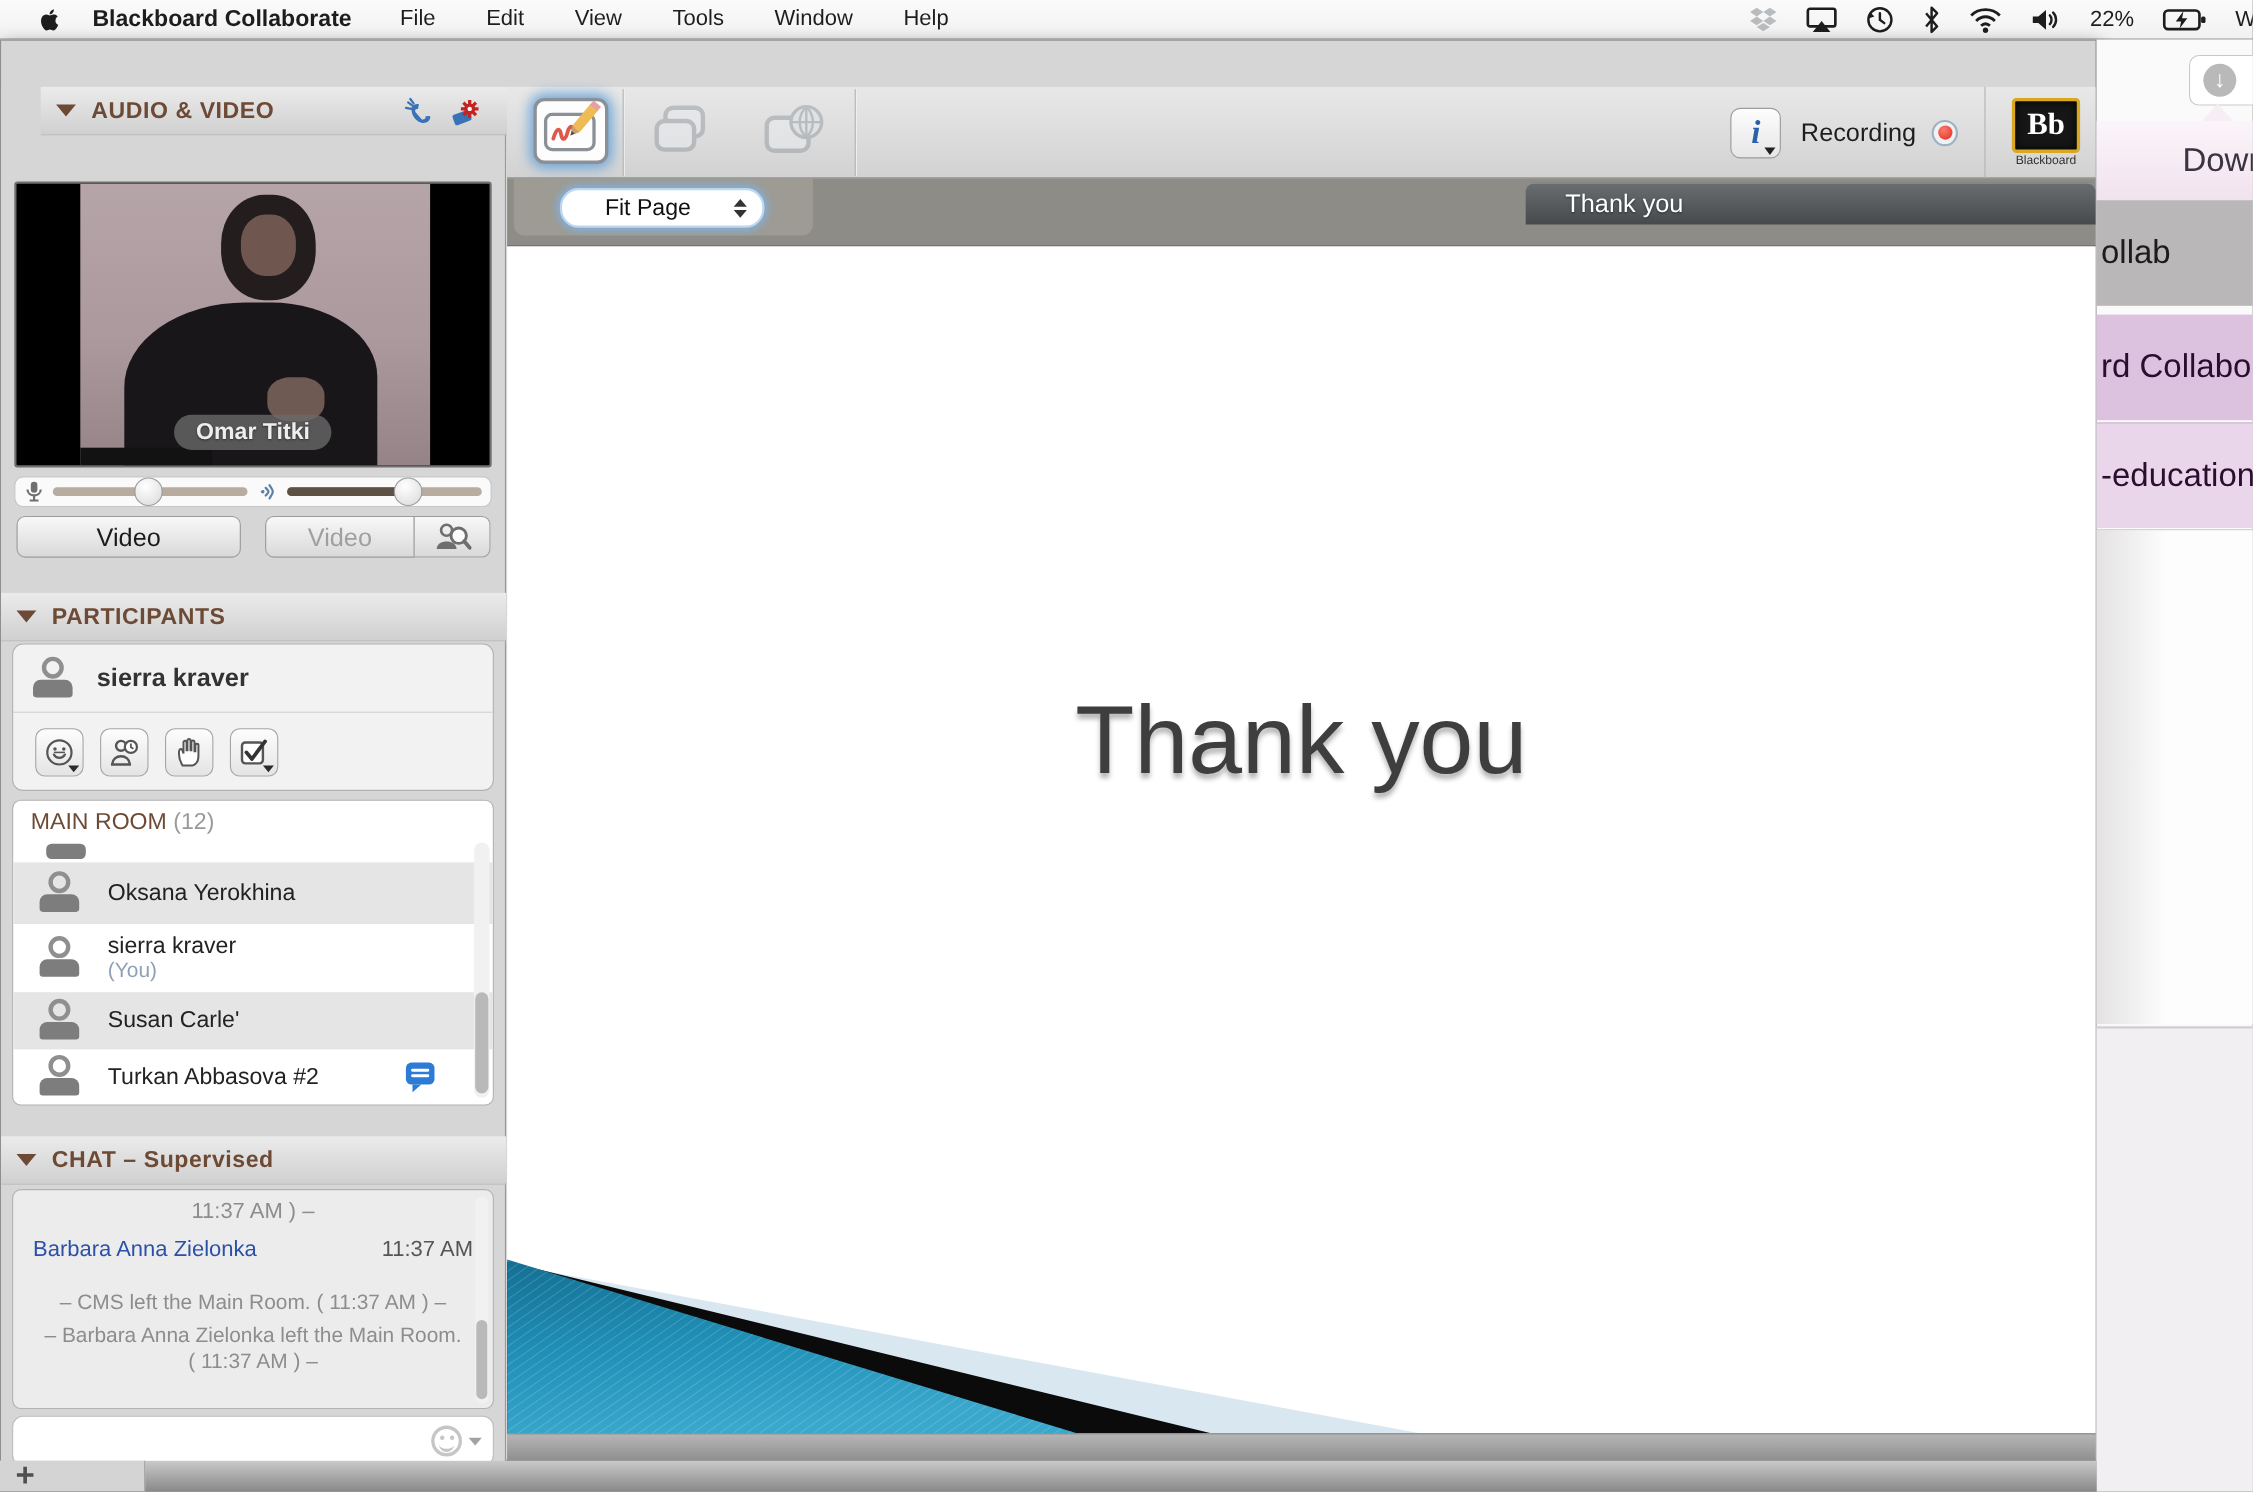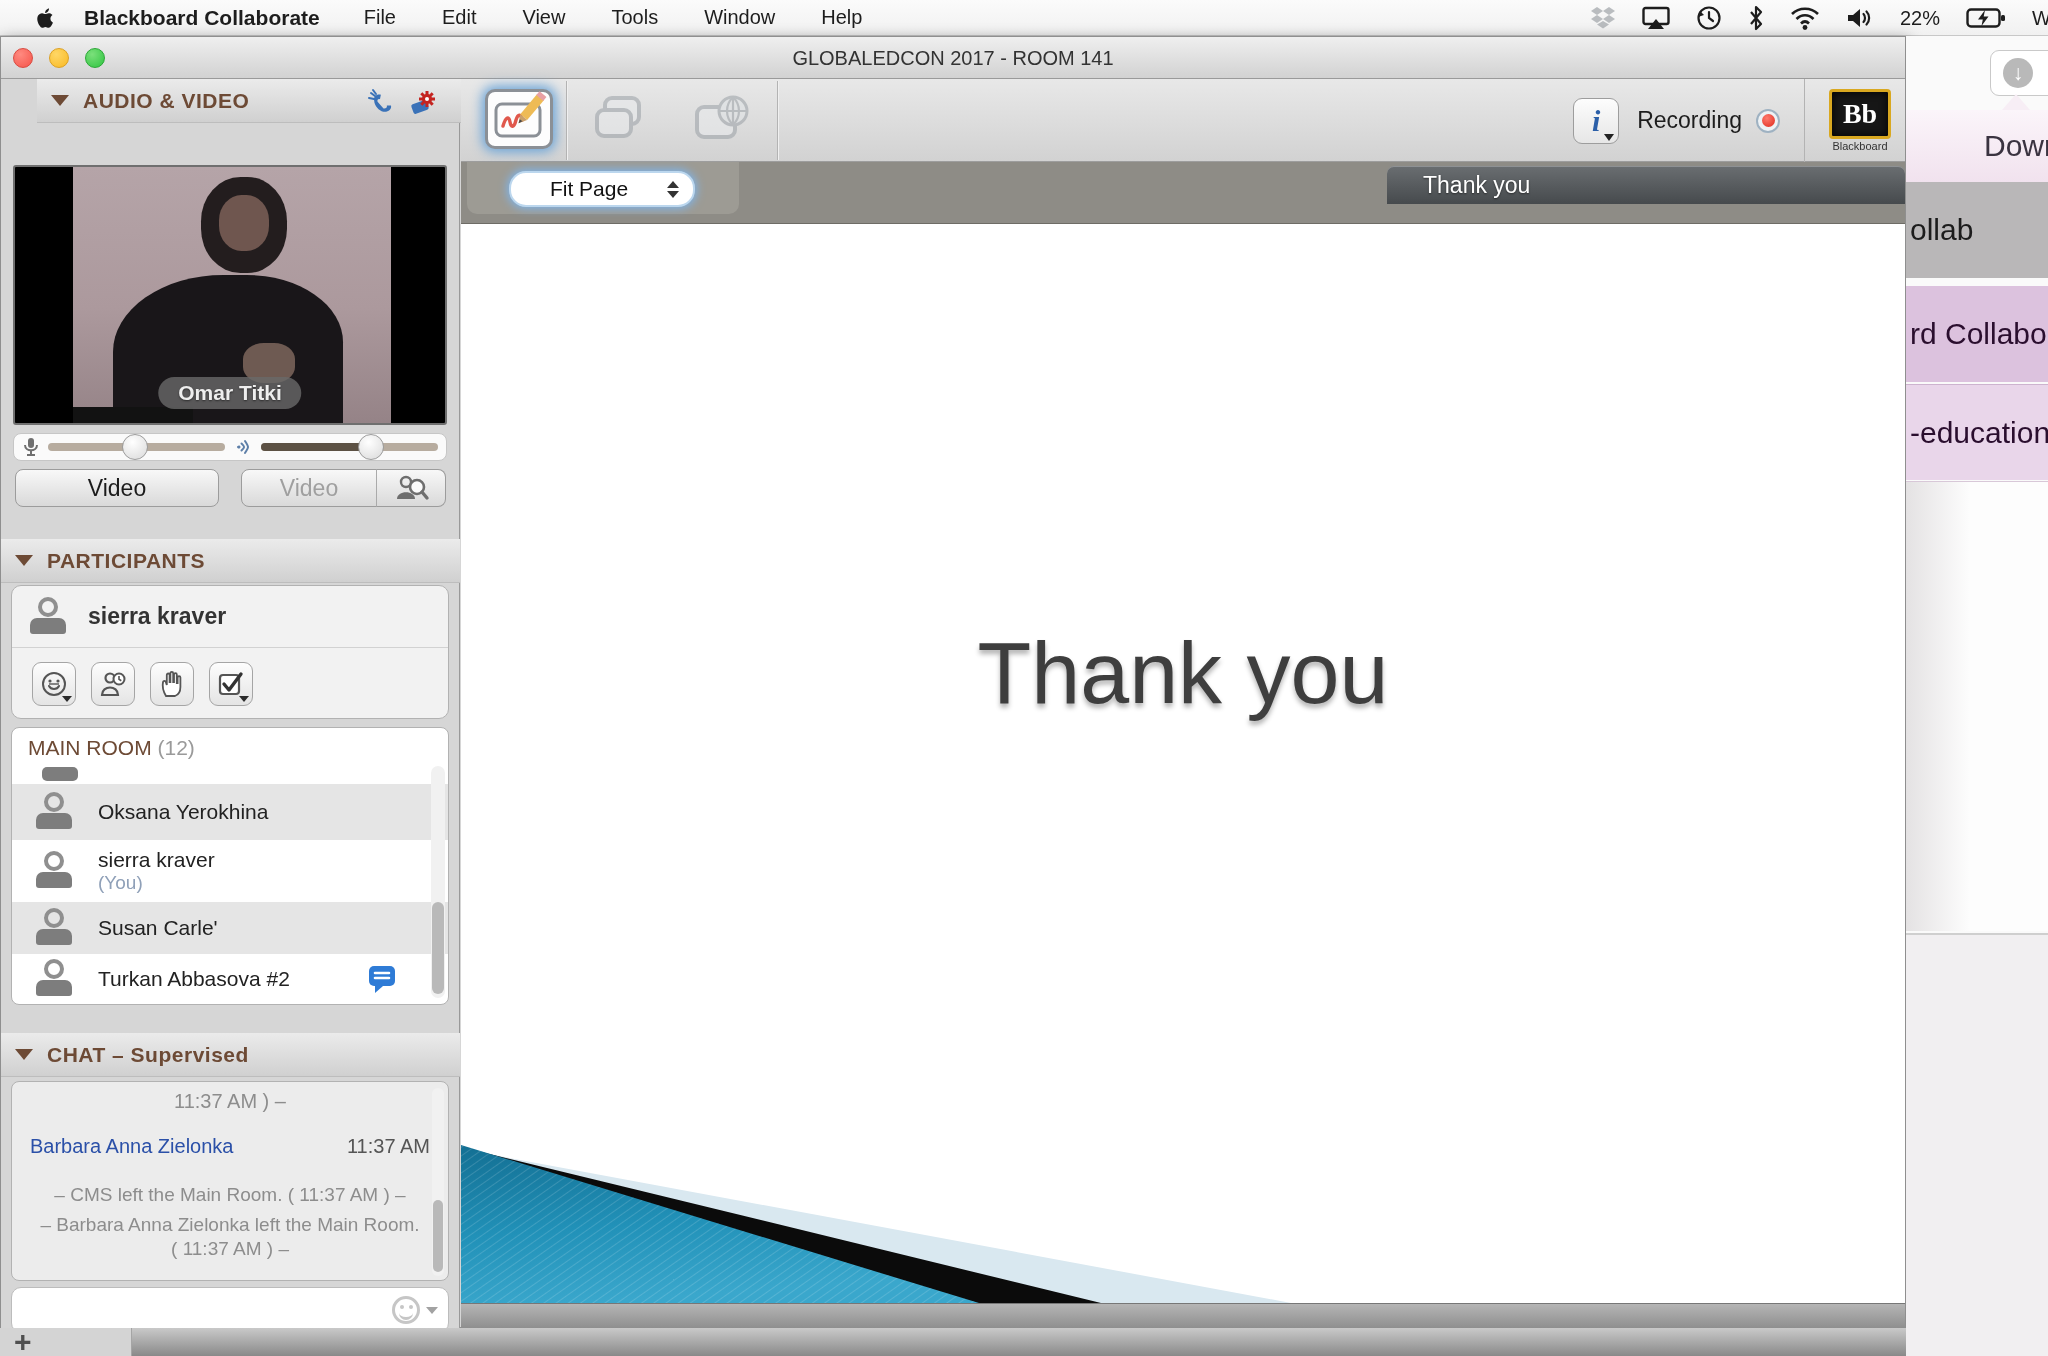--- a/index.html
+++ b/index.html
@@ -75,21 +75,21 @@
   .prow { position:relative; display:flex; align-items:center; padding-left:24px; }
   .prow .nm { font-size:21px; color:#222; margin-left:26px; }
   .prow .sub { font-size:19px; color:#8fa0b8; margin-left:26px; }
   .row-alt { background:#e5e5e5; }
   .vscroll { position:absolute; right:3px; width:14px; border-radius:7px; background:#f1f1f1; }
   .vthumb { position:absolute; left:1px; width:12px; border-radius:6px; background:#b9b9b9; }
 
   
   .chatbox { left:10px; top:1002px; width:438px; height:200px; background:#ececec; border:1px solid #b2b2b2; border-radius:8px; overflow:hidden; }
   .chat-partial { text-align:center; color:#8d8d8d; font-size:20px; margin-top:8px; }
-  .chat-meta { display:flex; justify-content:space-between; padding:0 18px; margin-top:22px;align-items:center; }
+  .chat-meta { display:flex; justify-content:space-between; padding:0 18px; margin-top:12px;align-items:center; }
   .chat-author { color:#2b50a8; font-size:20px; }
   .chat-time { color:#555; font-size:20px; }
   .chat-text { color:#1c1c1c; font-size:23px; padding-left:18px; margin-top:6px; }
   .chat-sys { color:#8d8d8d; font-size:19px; text-align:center; margin-top:25px; line-height:24px; padding:0 26px; }
   .chatinput { left:10px; top:1208px; width:438px; height:46px; background:#fff; border:1px solid #bcbcbc; border-radius:10px; display:flex; align-items:center; justify-content:flex-end; padding-right:10px; gap:6px; }
   .smiley { width:28px; height:28px; border-radius:50%; border:3px solid #c6c6c6; position:relative; }
   .smiley::before { content:""; position:absolute; left:5px; top:6px; width:4px; height:4px; background:#c6c6c6; border-radius:50%; box-shadow:9px 0 0 #c6c6c6; }
   .smiley::after { content:""; position:absolute; left:4px; top:10px; width:14px; height:8px; border-bottom:3px solid #c6c6c6; border-radius:0 0 10px 10px; }
   .dd-gray { border-left:6px solid transparent; border-right:6px solid transparent; border-top:7px solid #a2a2a2; }
 
@@ -201,26 +201,20 @@
           <rect x="1.5" y="2.5" width="32" height="17" rx="3.5" fill="none" stroke="#1d1d1d" stroke-width="2.4"></rect>
           <rect x="35" y="8" width="4" height="6" rx="1.5" fill="#1d1d1d"></rect>
           <path d="M19 3 12 12.5 16.8 12.5 15.5 19 22.5 9.5 17.7 9.5z" fill="#1d1d1d"></path>
         </svg>
       <span class="clipped-w">W</span>
     </div>
   </div>
 
   <div class="abs window">
 
-    <div class="abs titlebar">
-      <div class="abs tl red"></div>
-      <div class="abs tl yellow"></div>
-      <div class="abs tl green"></div>
-      <div class="title">GLOBALEDCON 2017 - ROOM 141</div>
-    </div>
 
     <div class="abs sidebar">
 
       <div class="panel-header" style="top:0;margin-left:36px;">
         <div class="disc"></div>
         <div class="ptitle">AUDIO &amp; VIDEO</div>
         <svg class="abs" style="left:330px;top:10px;" width="28" height="26" viewBox="0 0 28 26">
             <path d="M8 10 C8 6 12 4 16 6 L14 10 C12 9 11 10 11 12 L15 20 C17 21 19 20 19 18 L23 19 C23 23 18 25 14 23 C10 21 7 15 8 10z" fill="#3a72b8" transform="rotate(-15 14 14)"></path>
             <path d="M4 4 L8 7 M2 9 L7 10 M6 1 L9 5" stroke="#3a72b8" stroke-width="2" stroke-linecap="round"></path>
           </svg>

